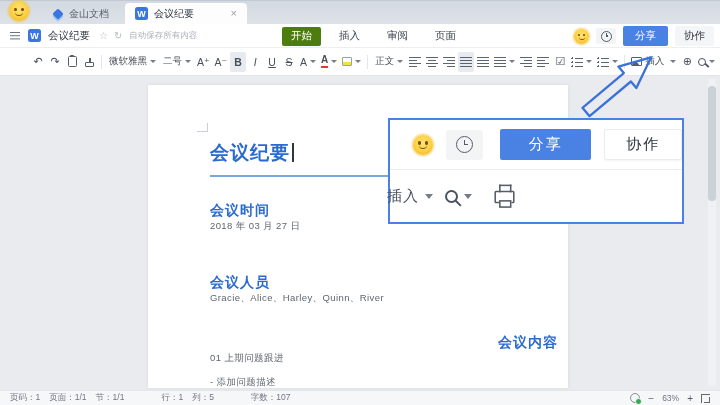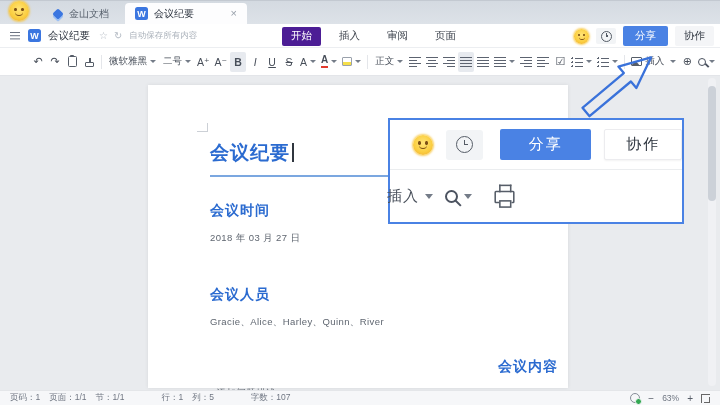--- a/index.html
+++ b/index.html
@@ -35,21 +35,21 @@
   
   .menubar { position:absolute; left:0; top:24px; width:720px; height:24px; background:#fff;
              border-bottom:1px solid #eceef1; display:flex; align-items:center; padding:0 8px; }
   .ic-ham { width:10px; height:1.4px; background:#6b7280; box-shadow:0 3.2px 0 #6b7280, 0 6.4px 0 #6b7280;
             margin:-6px 8px 0 2px; }
   .doc-title { font-size:10.5px; color:#2e3540; margin:0 6px 0 7px; }
   .dim { color:#b3bac3; font-size:10px; margin:0 3px; }
   .autosave { color:#aab1ba; font-size:8.5px; margin-left:4px; }
   .menus { position:absolute; left:282px; top:0; height:24px; display:flex; align-items:center; gap:9px; }
   .menu-item { font-size:10.5px; color:#3d434d; padding:2.5px 9px; }
-  .menu-item.active { background:#4c1d95; color:#fff; border-radius:2px; }
+  .menu-item.active { background:#4d7c0f; color:#fff; border-radius:2px; }
   .mb-right { position:absolute; right:6px; top:0; height:24px; display:flex; align-items:center; gap:7px; }
   .clockbox { background:#f2f4f6; border-radius:2px; display:flex; align-items:center; justify-content:center; }
   .clockbox.small { width:20px; height:16px; }
   .ic-clock { border:1.4px solid #555c66; border-radius:50%; position:relative; }
   .ic-clock.small { width:11px; height:11px; }
   .ic-clock::before { content:""; position:absolute; left:46%; top:18%; width:1.2px; height:32%; background:#555c66; }
   .ic-clock::after { content:""; position:absolute; left:46%; top:44%; width:30%; height:1.2px; background:#555c66; }
   .btn-share { background:#4a82e4; color:#fff; font-size:10.5px; padding:3px 12px; border-radius:2px; }
   .btn-collab { background:#f4f5f7; color:#333a44; font-size:10.5px; padding:3px 9px; border-radius:2px; }
 
@@ -106,21 +106,21 @@
   .canvas { position:absolute; left:0; top:76px; width:720px; height:314px; background:#e9ebee; }
   .page { position:absolute; left:148px; top:9px; width:420px; height:303px; background:#fff;
           box-shadow:0 0 4px rgba(0,0,0,.08); padding:55px 10px 0 62px; }
   .corner-mark { position:absolute; left:49px; top:38px; width:11px; height:9px;
                  border-right:1px solid #ccd0d6; border-bottom:1px solid #ccd0d6; }
   .dtitle { font-size:19px; font-weight:bold; color:#2b6bd0; letter-spacing:1px;
             border-bottom:2px solid #7ba7e0; padding-bottom:9px; }
   .cursor { display:inline-block; width:1.5px; height:19px; background:#30363f; vertical-align:-3px; margin-left:2px; }
   .dhead { font-size:14px; font-weight:bold; color:#2b6bd0; letter-spacing:1px; }
   .dbody { font-size:9.5px; color:#5f6670; letter-spacing:.4px; }
-  .s1 { margin-top:25px; } .g1 { margin-top:12px; }
+  .s1 { margin-top:25px; } .g1 { }
   .s2 { margin-top:41px; } .s3 { margin-top:29px;text-align:right; } .g2 { margin-top:11px; }
   .scrollbar { position:absolute; right:4px; top:2px; width:8px; height:308px; background:#f0f1f4; border-radius:4px; }
   .thumb { position:absolute; left:0; top:8px; width:8px; height:115px; background:#ccd1d8; border-radius:4px; }
 
   
   .callout { position:absolute; left:388px; top:118px; width:296px; height:106px; background:#fff;
              border:2px solid #4a82e4; z-index:30; }
   .co-top { height:50px; display:flex; align-items:center; padding-left:23px; border-bottom:1px solid #ebedef; }
   .clockbox.big { width:39px; height:30px; margin-left:13px; border-radius:3px; }
   .ic-clock.big { width:17px; height:17px; border-width:1.7px; }
@@ -289,20 +289,21 @@
 
   <div class="canvas">
     <div class="page">
       <span class="corner-mark"></span>
       <div class="dtitle"><span>会议纪要</span><span class="cursor"></span></div>
       <div class="dhead s1">会议时间</div>
       <div class="dbody g1">2018 年 03 月 27 日</div>
       <div class="dhead s2">会议人员</div>
       <div class="dbody g1">Gracie、Alice、Harley、Quinn、River</div>
       <div class="dhead s3">会议内容</div>
+      <div class="dbody g1">01 上期问题跟进</div>
       <div class="dbody g2">- 添加问题描述</div>
     </div>
     <div class="scrollbar">
       <div class="thumb"></div>
     </div>
   </div>
 
   <div class="callout">
     <div class="co-top">
       <span class="sun"></span>

